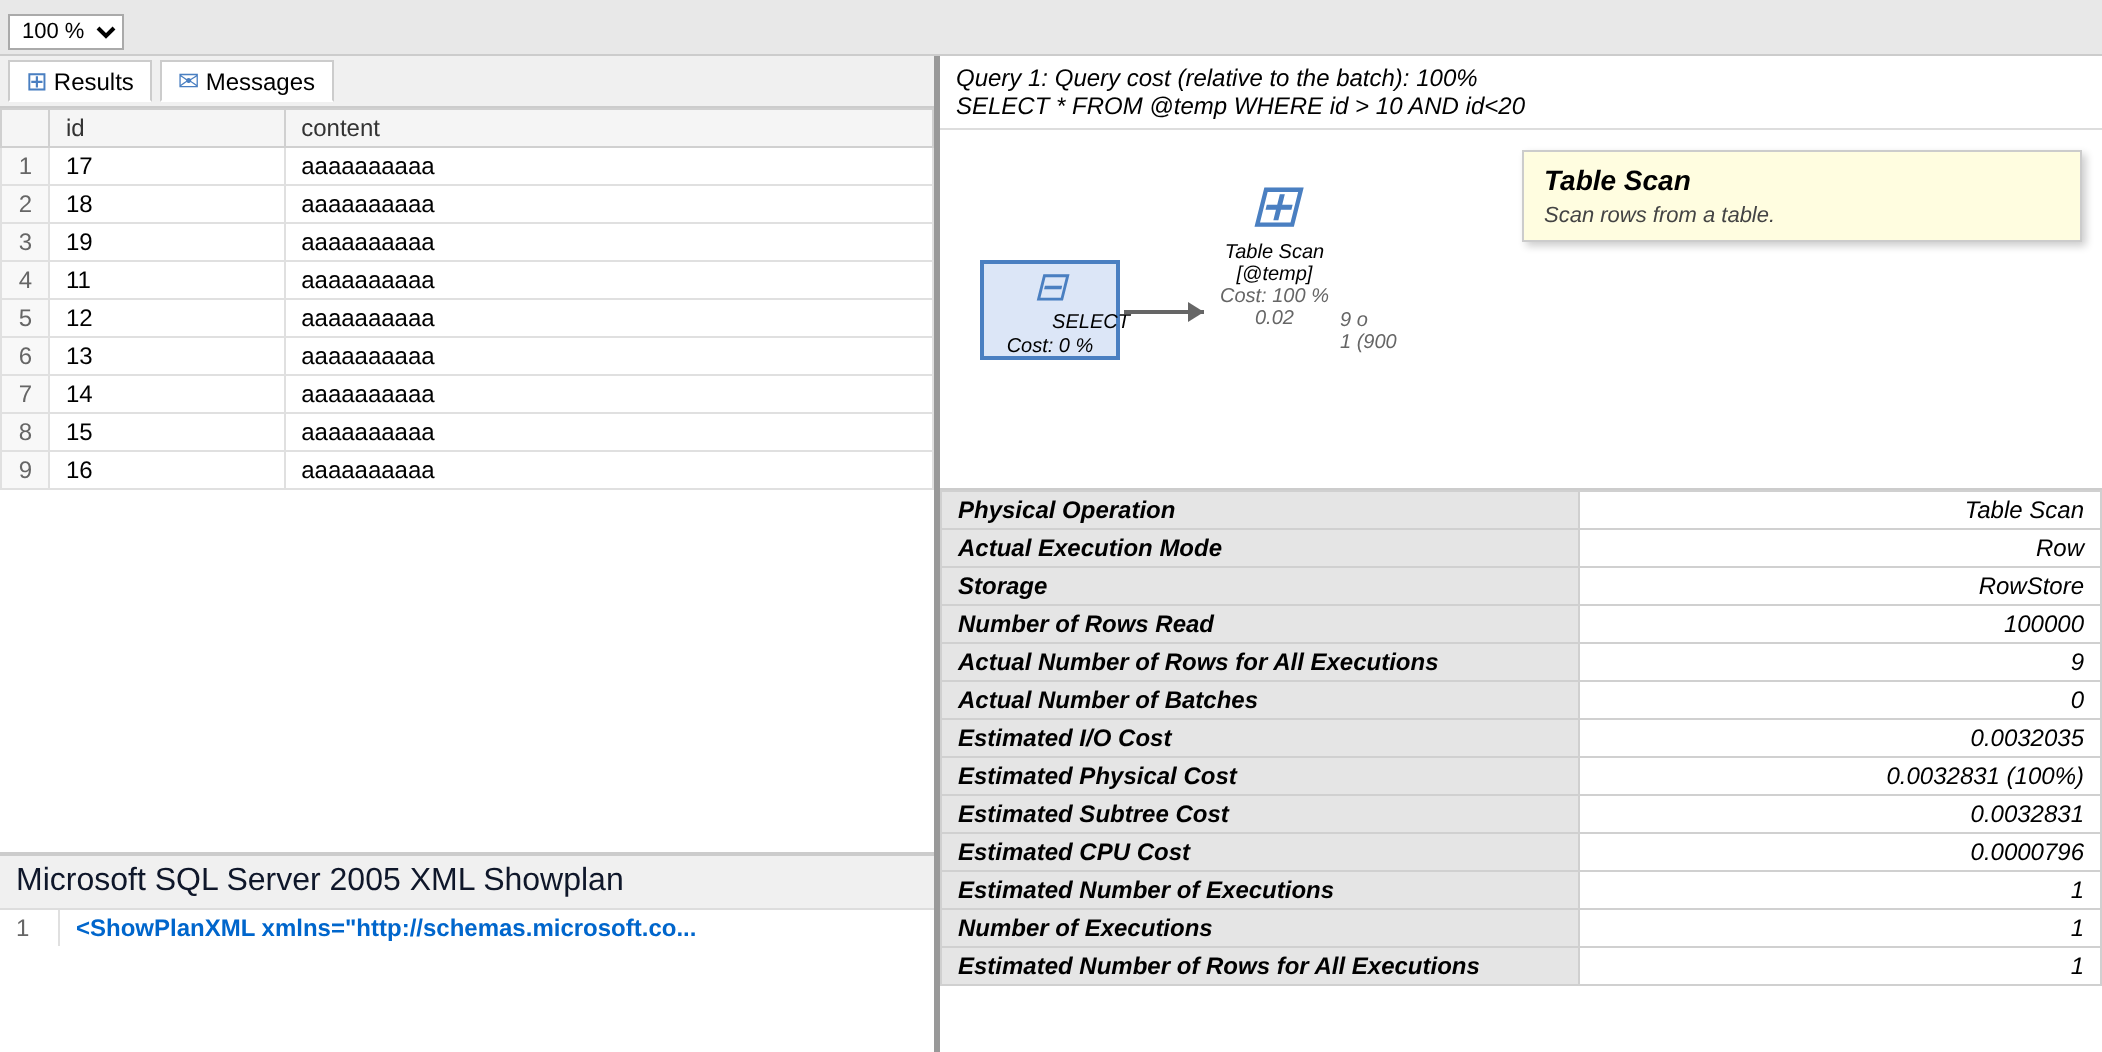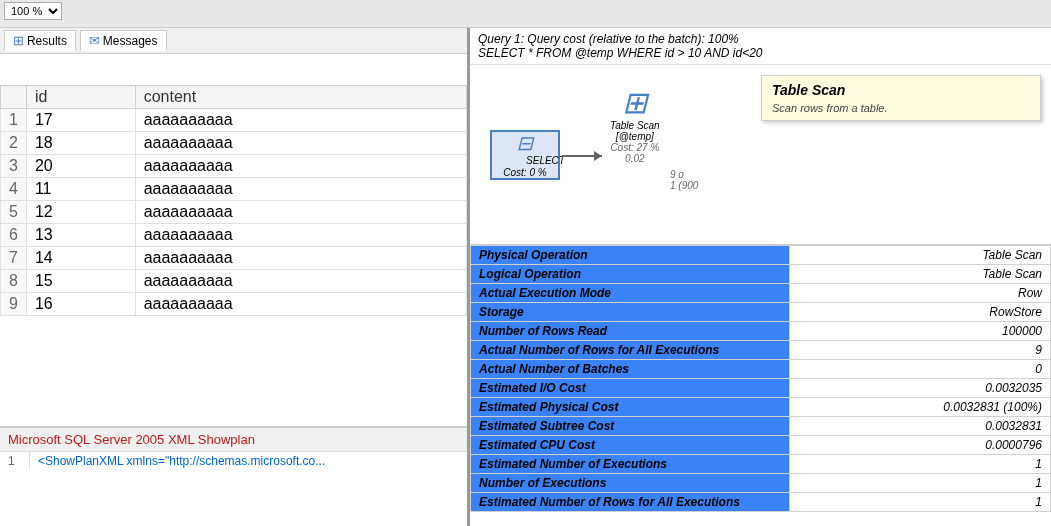--- a/index.html
+++ b/index.html
@@ -1,67 +1,67 @@
 <!DOCTYPE html>
 <html><head>
   <meta charset="utf-8">
   <style>
     * { box-sizing: border-box; margin: 0; padding: 0; }
     body { font-family: 'Segoe UI', Tahoma, Geneva, Verdana, sans-serif; font-size: 12px; background: #f0f0f0; display: flex; flex-direction: column; height: 526px; overflow: hidden; }
 
-    .top-bar { background: #e8e8e8; border-bottom: 1px solid #ccc; display: flex; align-items: flex-start; padding: 2px 4px; height: 28px; }
+    .top-bar { background: #e8e8e8; border-bottom: 1px solid #ccc; display: flex; align-items: flex-end; padding: 2px 4px; height: 28px; }
     .zoom-select { font-size: 11px; padding: 1px 2px; border: 1px solid #aaa; background: white; }
 
     .main-area { display: flex; flex: 1; overflow: hidden; }
 
     
     .left-panel { width: 470px; min-width: 470px; display: flex; flex-direction: column; border-right: 3px solid #999; background: white; }
 
     .tab-bar { display: flex; align-items: center; background: #f0f0f0; border-bottom: 1px solid #ccc; height: 26px; padding: 0 4px; gap: 4px; }
     .tab { display: flex; align-items: center; gap: 3px; padding: 2px 8px; font-size: 12px; cursor: pointer; border: 1px solid transparent; background: white; border-top: 1px solid #ccc; border-left: 1px solid #ccc; border-right: 1px solid #ccc; }
 
     .results-table-container { flex: 1; overflow: auto; }
-    .results-table { border-collapse: collapse; width: 100%; font-size: 16px; margin-top: 31px; }
+    .results-table { border-collapse: collapse; width: 100%; font-size: 12px; }
     .results-table th { background: #f5f5f5; border: 1px solid #d0d0d0; padding: 2px 8px; text-align: left; font-weight: normal; color: #333; position: sticky; top: 0; }
     .results-table td { border: 1px solid #e0e0e0; padding: 2px 8px; color: #000; }
     .results-table .row-num { color: #666; background: #f8f8f8; text-align: right; width: 24px; }
 
     .bottom-panel { border-top: 2px solid #ccc; height: 100px; overflow: auto; background: white; }
-    .showplan-header { padding: 4px 8px; color: #b91c1c; font-size: 13px; background: #f0f0f0; border-bottom: 1px solid #ddd; }
+    .showplan-header { padding: 4px 8px; color: #0f172a; font-size: 16px; background: #f0f0f0; border-bottom: 1px solid #ddd; }
     .showplan-row { display: flex; align-items: center; }
     .showplan-row .row-num { padding: 2px 8px; color: #666; border-right: 1px solid #e0e0e0; min-width: 30px; }
-    .showplan-link { color: #0066cc; padding: 2px 8px; text-decoration: none; font-size: 12px; }
+    .showplan-link { color: #0066cc; padding: 2px 8px; text-decoration: none; font-size: 12px; font-weight: bold; }
 
     
     .right-panel { flex: 1; display: flex; flex-direction: column; background: white; overflow: hidden; font-style: italic; }
 
     .query-info { background: white; padding: 4px 8px; border-bottom: 1px solid #ddd; font-size: 12px; color: #000; }
 
     .execution-plan-area { height: 180px; background: white; border-bottom: 1px solid #ccc; position: relative; overflow: hidden; padding: 10px; display: flex; align-items: center; }
 
     .plan-select-box { width: 70px; height: 50px; border: 2px solid #4a7fc1; background: #dce6f7; display: flex; flex-direction: column; align-items: center; justify-content: center; position: absolute; left: 20px; top: 50%; transform: translateY(-50%); }
     .plan-select-text { font-size: 10px; color: #000; text-align: center; line-height: 1.2; padding-left: 41px; }
     .plan-cost-text { font-size: 10px; color: #000; text-align: right; }
 
     .plan-arrow { position: absolute; left: 92px; top: 50%; height: 2px; width: 40px; background: #666; }
     .plan-arrow::after { content: ''; position: absolute; right: 0; top: -4px; width: 0; height: 0; border-top: 5px solid transparent; border-bottom: 5px solid transparent; border-left: 8px solid #666; }
 
     .plan-table-scan-box { position: absolute; left: 140px; top: 20px; display: flex; flex-direction: column; align-items: center; }
     .plan-table-label { font-size: 10px; color: #000; text-align: center; }
     .plan-cost-info { font-size: 10px; color: #666; text-align: center; }
-    .plan-extra-info { font-size: 10px; color: #666; position: absolute; left: 200px; top: 104px; }
+    .plan-extra-info { font-size: 10px; color: #666; position: absolute; left: 200px; top: 90px; }
 
     .tooltip-box { position: absolute; right: 10px; top: 10px; background: #fffde0; border: 1px solid #ccc; padding: 6px 10px; width: 280px; box-shadow: 2px 2px 4px rgba(0,0,0,0.2); }
     .tooltip-title { font-size: 14px; font-weight: bold; color: #000; margin-bottom: 4px; }
     .tooltip-desc { font-size: 11px; color: #444; }
 
     .properties-table-container { flex: 1; overflow-y: auto; }
     .properties-table { width: 100%; border-collapse: collapse; font-size: 12px; }
     .properties-table tr td { border: 1px solid #d0d0d0; padding: 2px 8px; }
-    .properties-table tr td:first-child { background: #3b82f6; font-weight: bold; color: #000; width: 55%; }
+    .properties-table tr td:first-child { background: #e5e5e5; font-weight: bold; color: #000; width: 55%; }
     .properties-table tr td:last-child { background: white; color: #000; text-align: right; }
   </style>
 </head>
 <body>
 
 <div class="top-bar">
   <select class="zoom-select">
     <option>100 %</option>
     <option>75 %</option>
     <option>50 %</option>
@@ -99,21 +99,21 @@
               <td>17</td>
               <td>aaaaaaaaaa</td>
             </tr>
             <tr>
               <td class="row-num">2</td>
               <td>18</td>
               <td>aaaaaaaaaa</td>
             </tr>
             <tr>
               <td class="row-num">3</td>
-              <td>20</td>
+              <td>19</td>
               <td>aaaaaaaaaa</td>
             </tr>
             <tr>
               <td class="row-num">4</td>
               <td>11</td>
               <td>aaaaaaaaaa</td>
             </tr>
             <tr>
               <td class="row-num">5</td>
               <td>12</td>
@@ -165,21 +165,21 @@
         <div class="plan-select-text">SELECT</div>
         <div class="plan-cost-text">Cost: 0 %</div>
       </div>
 
       <div class="plan-arrow"></div>
 
       <div class="plan-table-scan-box">
         <span style="font-size:30px; color:#4a7fc1;">⊞</span>
         <div class="plan-table-label">Table Scan</div>
         <div class="plan-table-label">[@temp]</div>
-        <div class="plan-cost-info">Cost: 27 %</div>
+        <div class="plan-cost-info">Cost: 100 %</div>
         <div class="plan-cost-info">0.02</div>
       </div>
 
       <div class="plan-extra-info">
         <div>9 o</div>
         <div>1 (900</div>
       </div>
 
       <div class="tooltip-box">
         <div class="tooltip-title">Table Scan</div>
@@ -188,24 +188,20 @@
     </div>
 
     <div class="properties-table-container">
       <table class="properties-table">
         <tbody id="properties-tbody">
         <tr>
               <td>Physical Operation</td>
               <td>Table Scan</td>
             </tr>
             <tr>
-              <td>Logical Operation</td>
-              <td>Table Scan</td>
-            </tr>
-            <tr>
               <td>Actual Execution Mode</td>
               <td>Row</td>
             </tr>
             <tr>
               <td>Storage</td>
               <td>RowStore</td>
             </tr>
             <tr>
               <td>Number of Rows Read</td>
               <td>100000</td>

